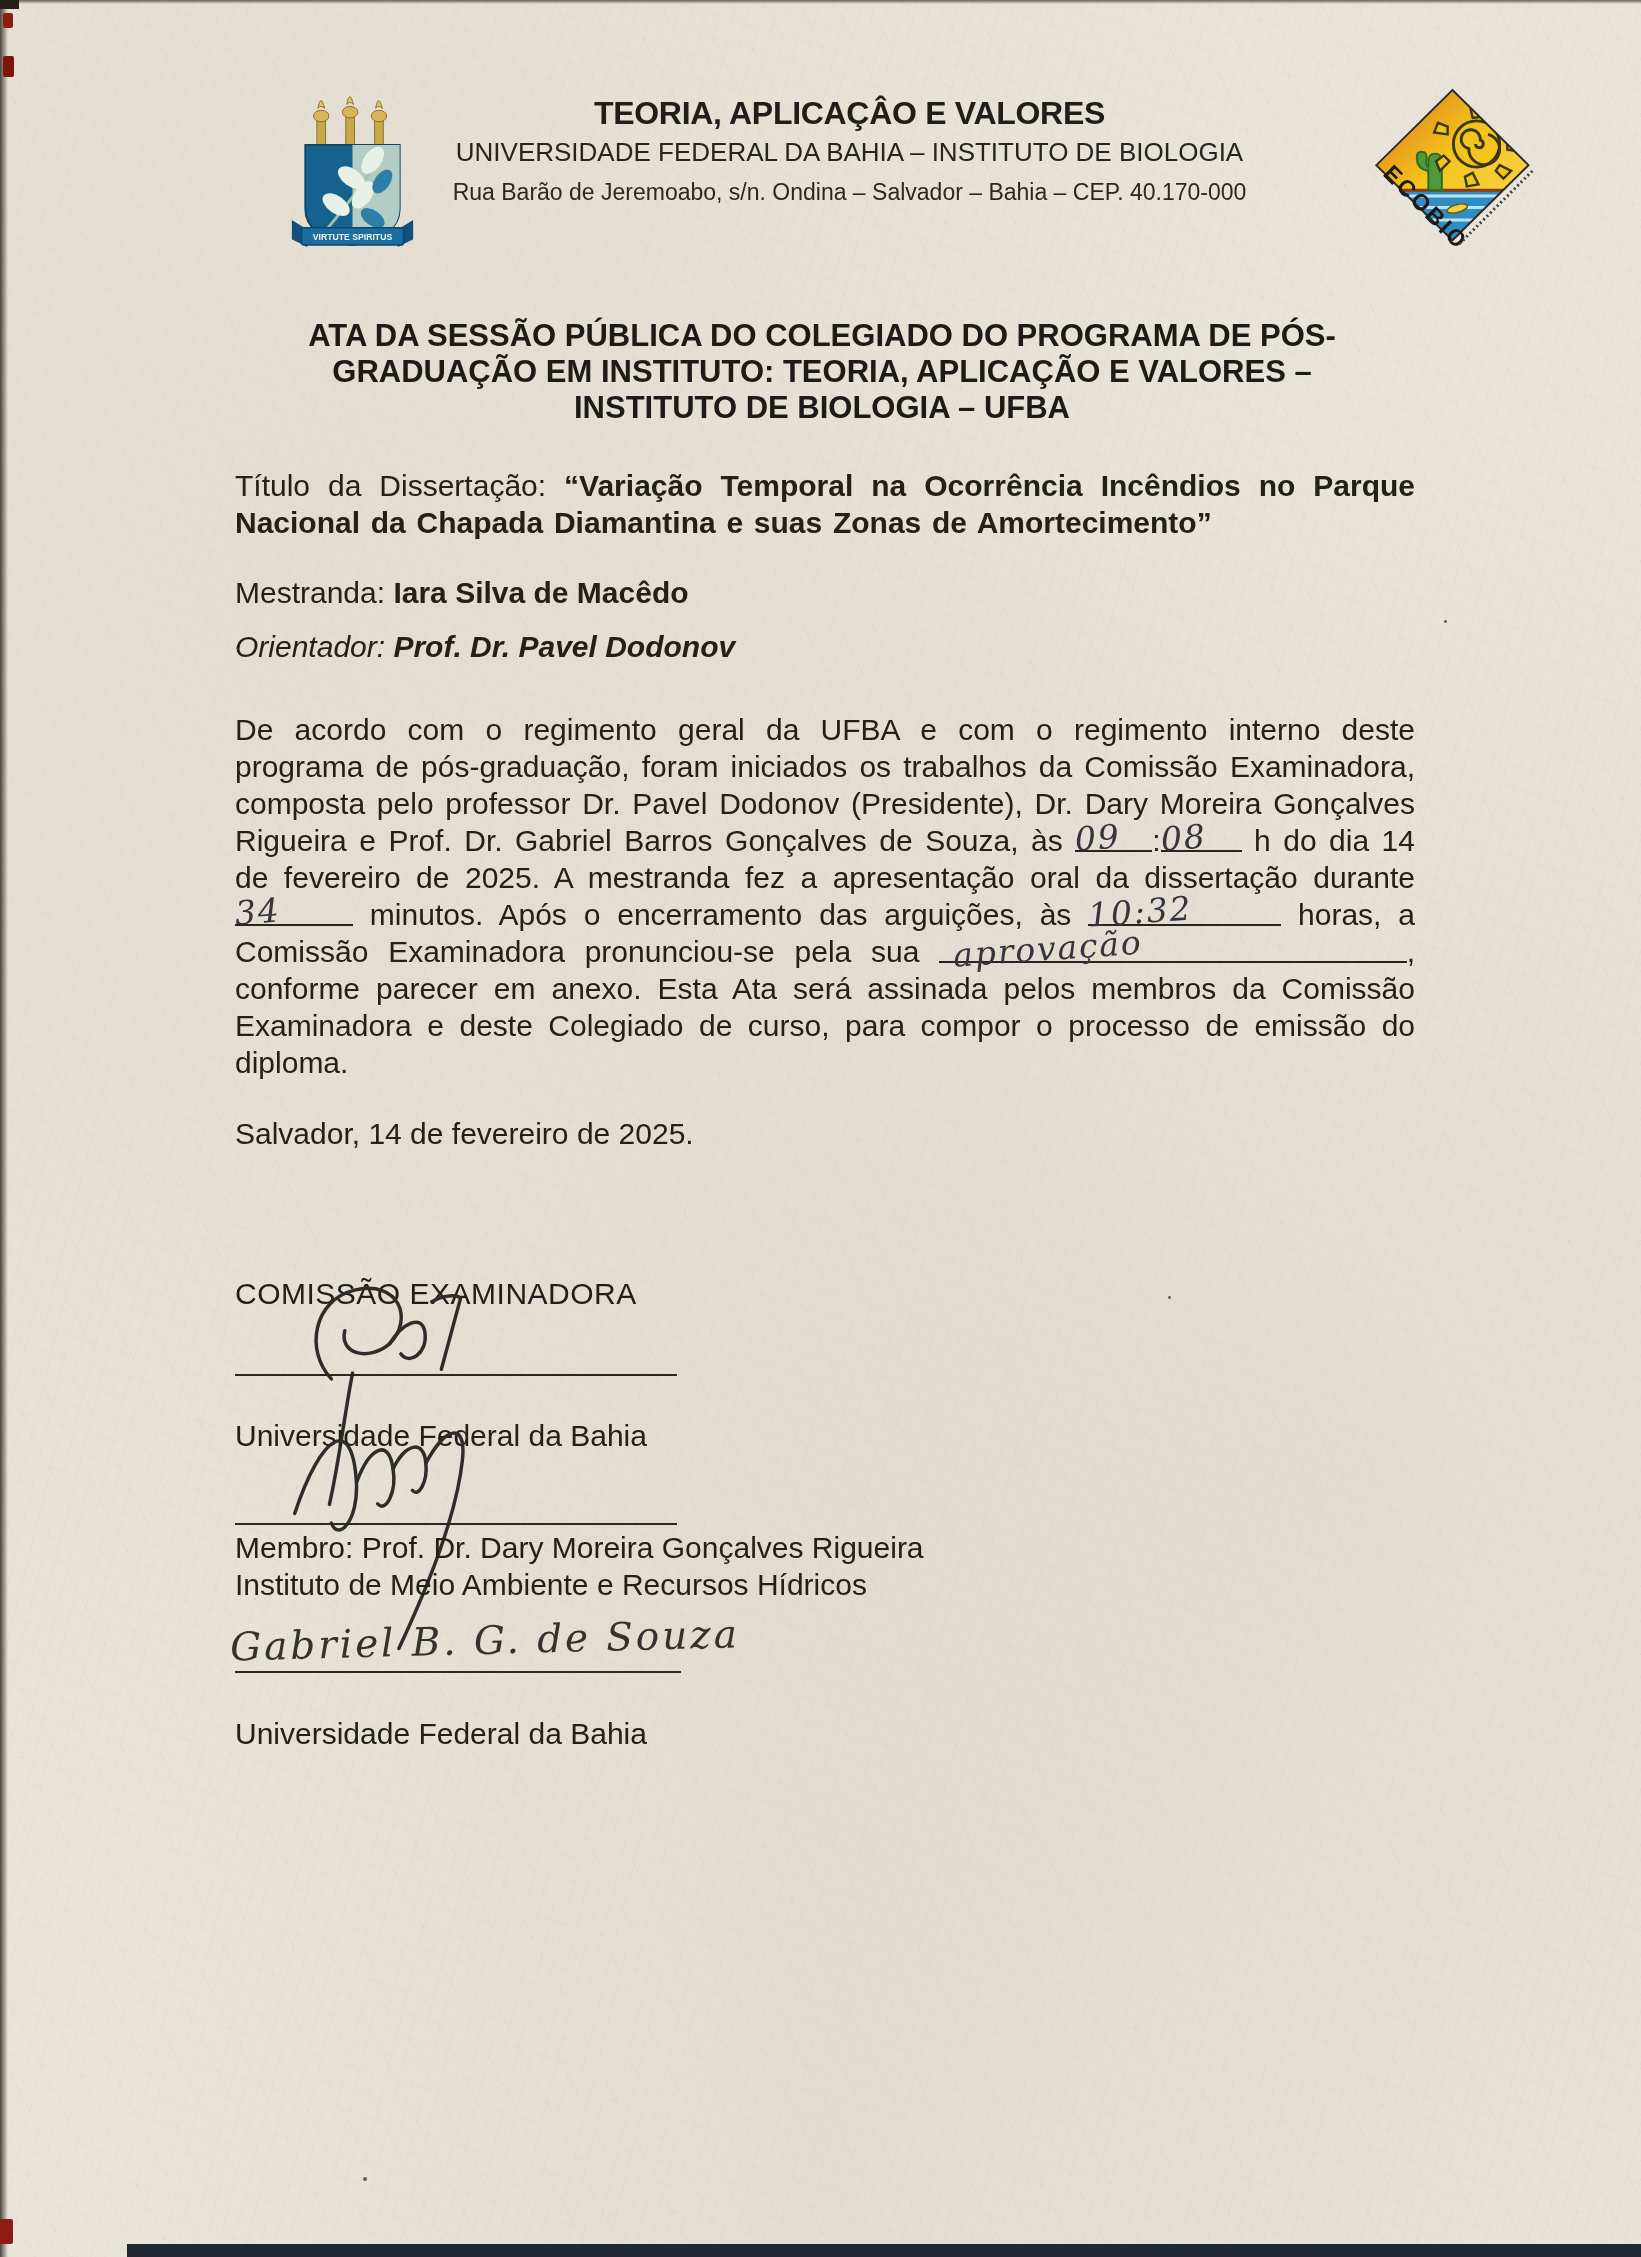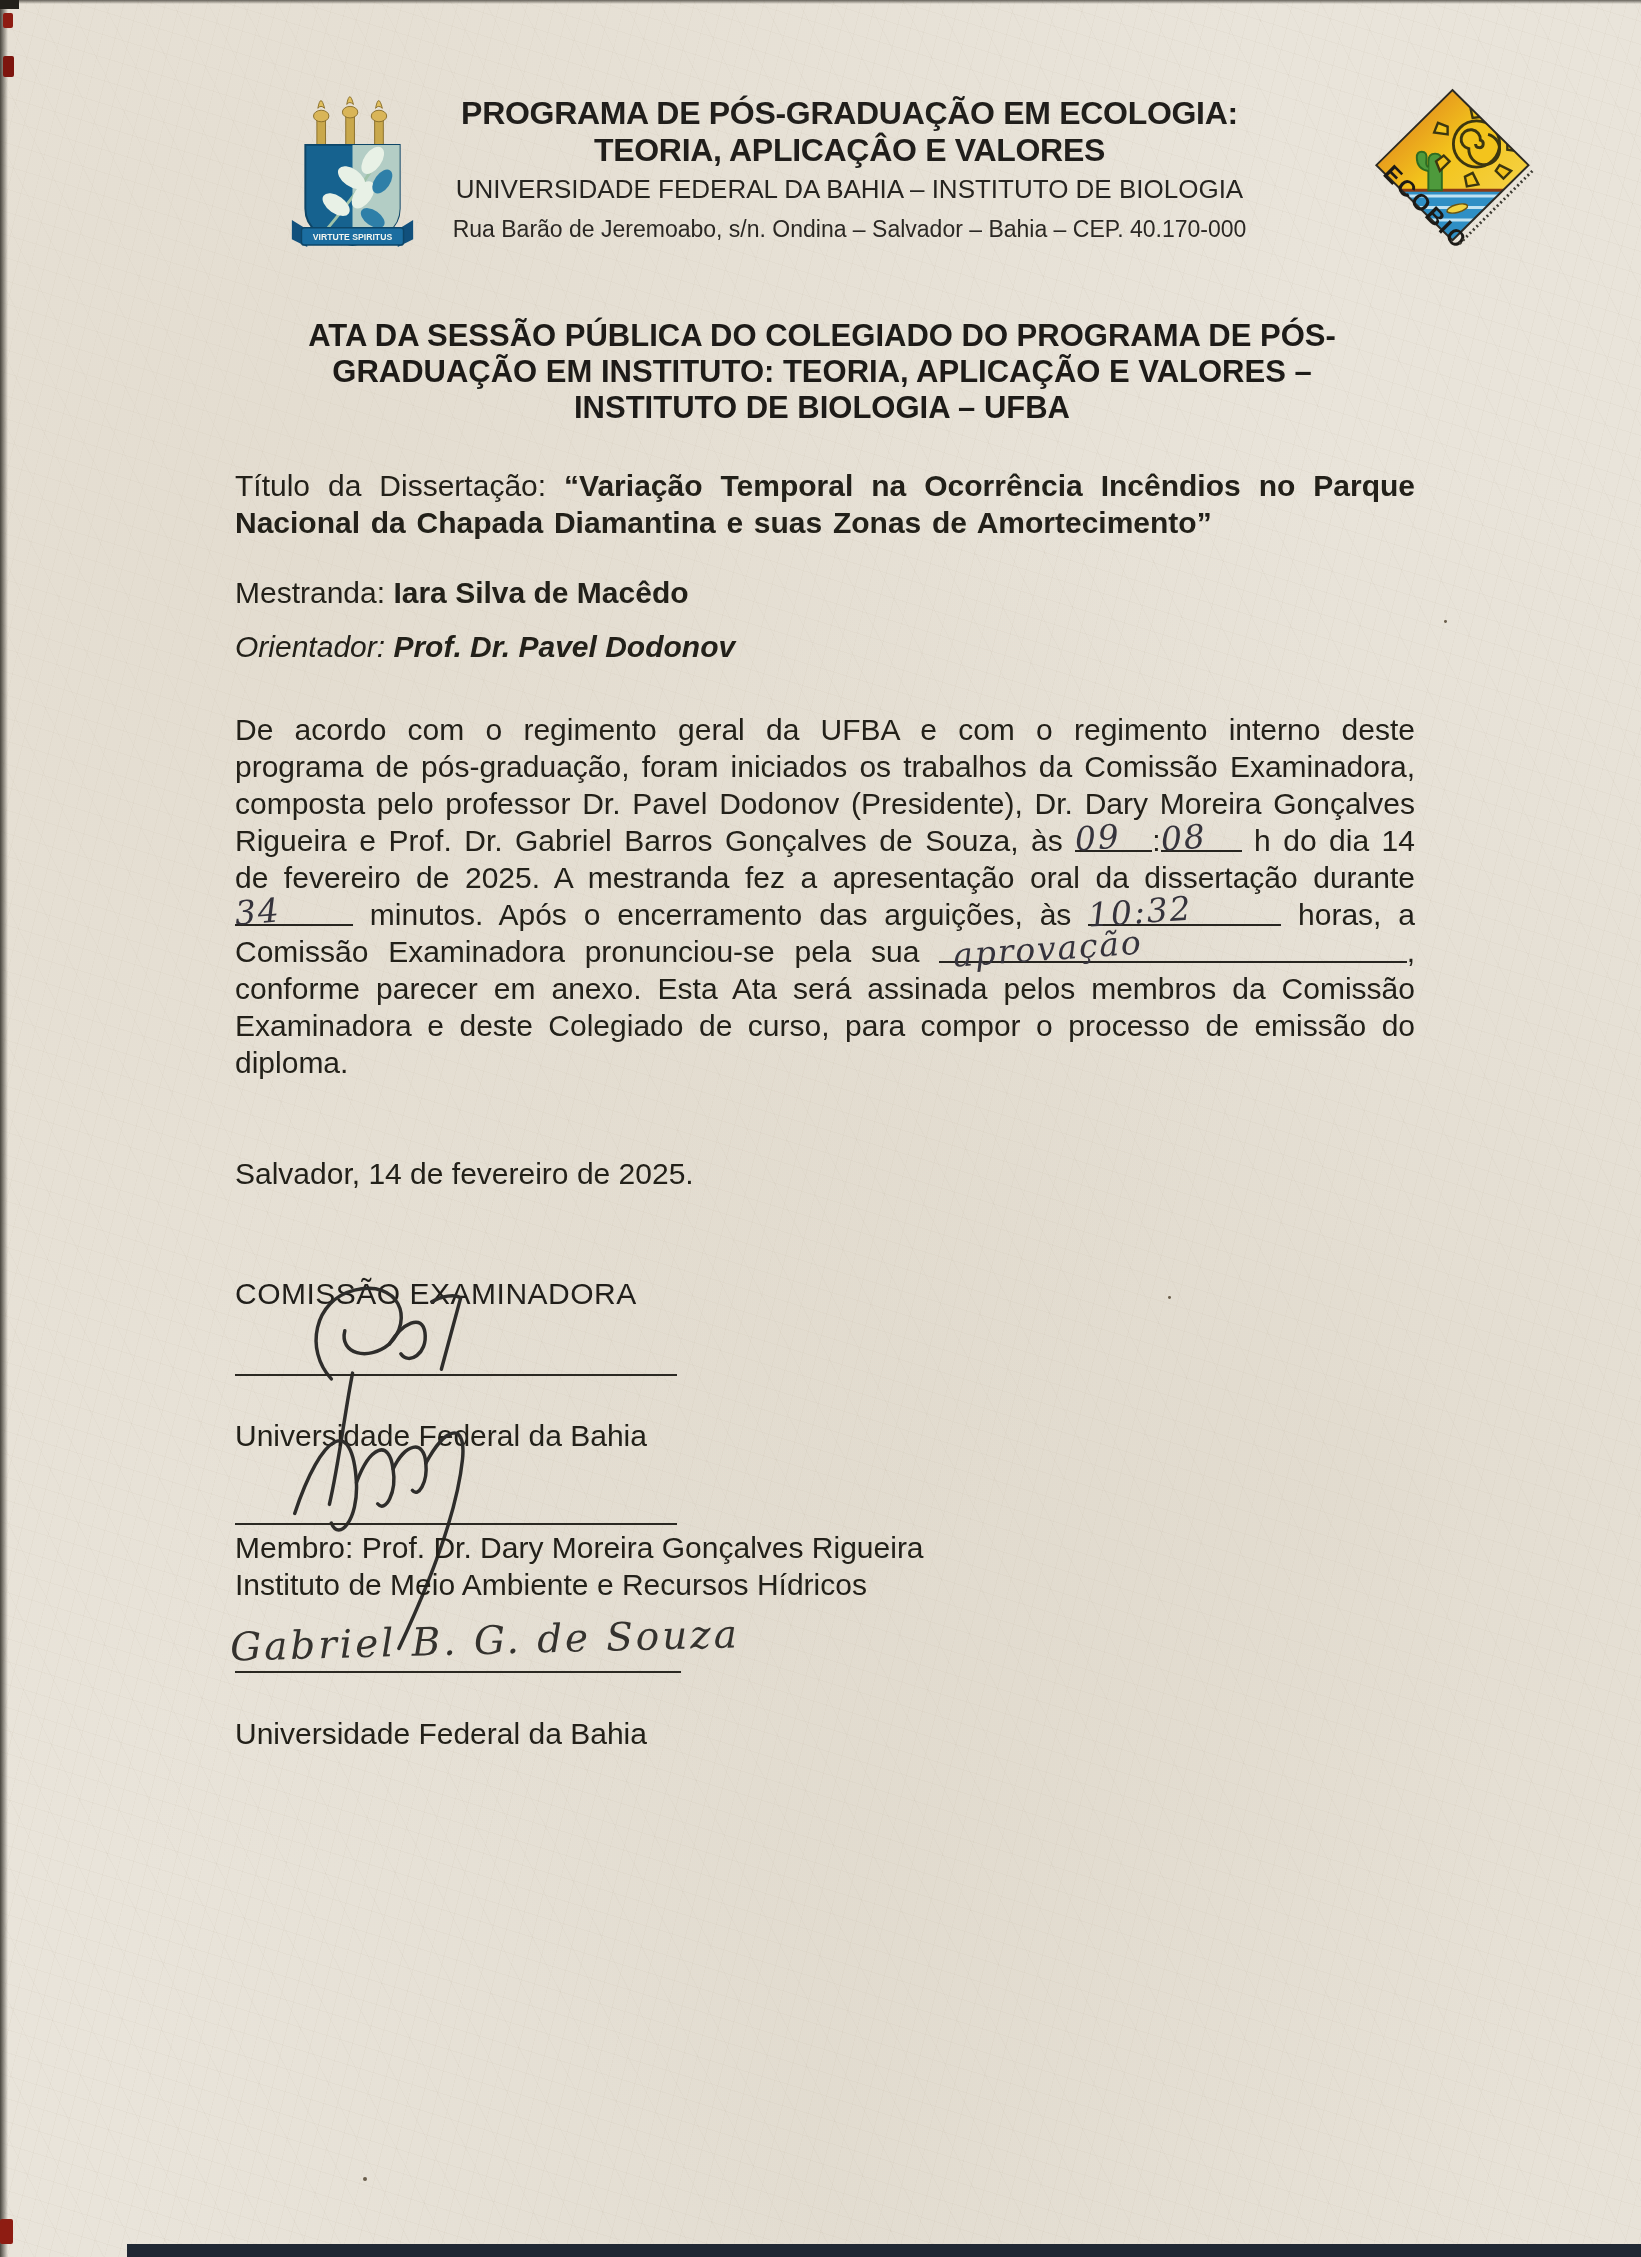--- a/index.html
+++ b/index.html
@@ -41,21 +41,21 @@
   .doc-title{position:absolute;left:230px;top:318px;width:1184px;text-align:center;
     font-weight:bold;font-size:31px;line-height:36px;color:#1d1b18;}
   
   .block{position:absolute;left:235px;width:1180px;font-size:30px;line-height:37px;color:#222019;}
   .justify{text-align:justify;text-align-last:left;word-spacing:2.4px;}
   .b{font-weight:bold;margin-top:36px;}
   .diss{top:467px;}
   .mestranda{top:574px;}
   .orientador{top:628px;font-style:italic;}
   .main-par{top:711px;line-height:37px;}
-  .date-line{top:1115px;margin-top:40px;}
+  .date-line{top:1115px;}
   
   .blank{display:inline-block;border-bottom:2.4px solid #26241f;text-align:center;
     vertical-align:baseline;line-height:19.3px;}
   .hw{font-family:"DejaVu Serif", serif;font-style:italic;color:#35333c;
     display:inline-block;transform:rotate(-4deg) translateY(-1.9px);font-size:33px;letter-spacing:1.9px;}
   .blank-hour{min-width:77px;}
   .blank-min{min-width:81px;}
   .blank-dur{min-width:118px;}
   .blank-time{min-width:193px;}
   .blank-result{min-width:454px;text-align:left;padding-left:13.5px;}
@@ -116,21 +116,20 @@
       </g>
 
       <path d="M4 140 L20 150 L20 168 L4 160 Z" fill="#11507c"></path>
       <path d="M130 140 L114 150 L114 168 L130 160 Z" fill="#11507c"></path>
       <rect x="14" y="148" width="106" height="18" rx="3" fill="#1b6da0" stroke="#0d4668" stroke-width="1.5"></rect>
       <text x="67" y="161" text-anchor="middle" font-family="Liberation Sans, sans-serif" font-size="9" font-weight="bold" fill="#f2f5ef">VIRTUTE SPIRITUS</text>
     </svg>
   </div>
 
   <div class="header-text">
-    <div class="ht-title">PROGRAMA DE PÓS-GRADUAÇÃO EM ECOLOGIA:</div>
     <div class="ht-title">TEORIA, APLICAÇÂO E VALORES</div>
     <div class="ht-univ">UNIVERSIDADE FEDERAL DA BAHIA – INSTITUTO DE BIOLOGIA</div>
     <div class="ht-addr">Rua Barão de Jeremoabo, s/n. Ondina – Salvador – Bahia – CEP. 40.170-000</div>
   </div>
 
   <div class="ecobio">
     <svg width="183" height="174" viewBox="0 0 190 180">
       <defs>
         <clipPath id="dia">
             <polygon points="97,8 176,86 97,164 18,86"></polygon>

